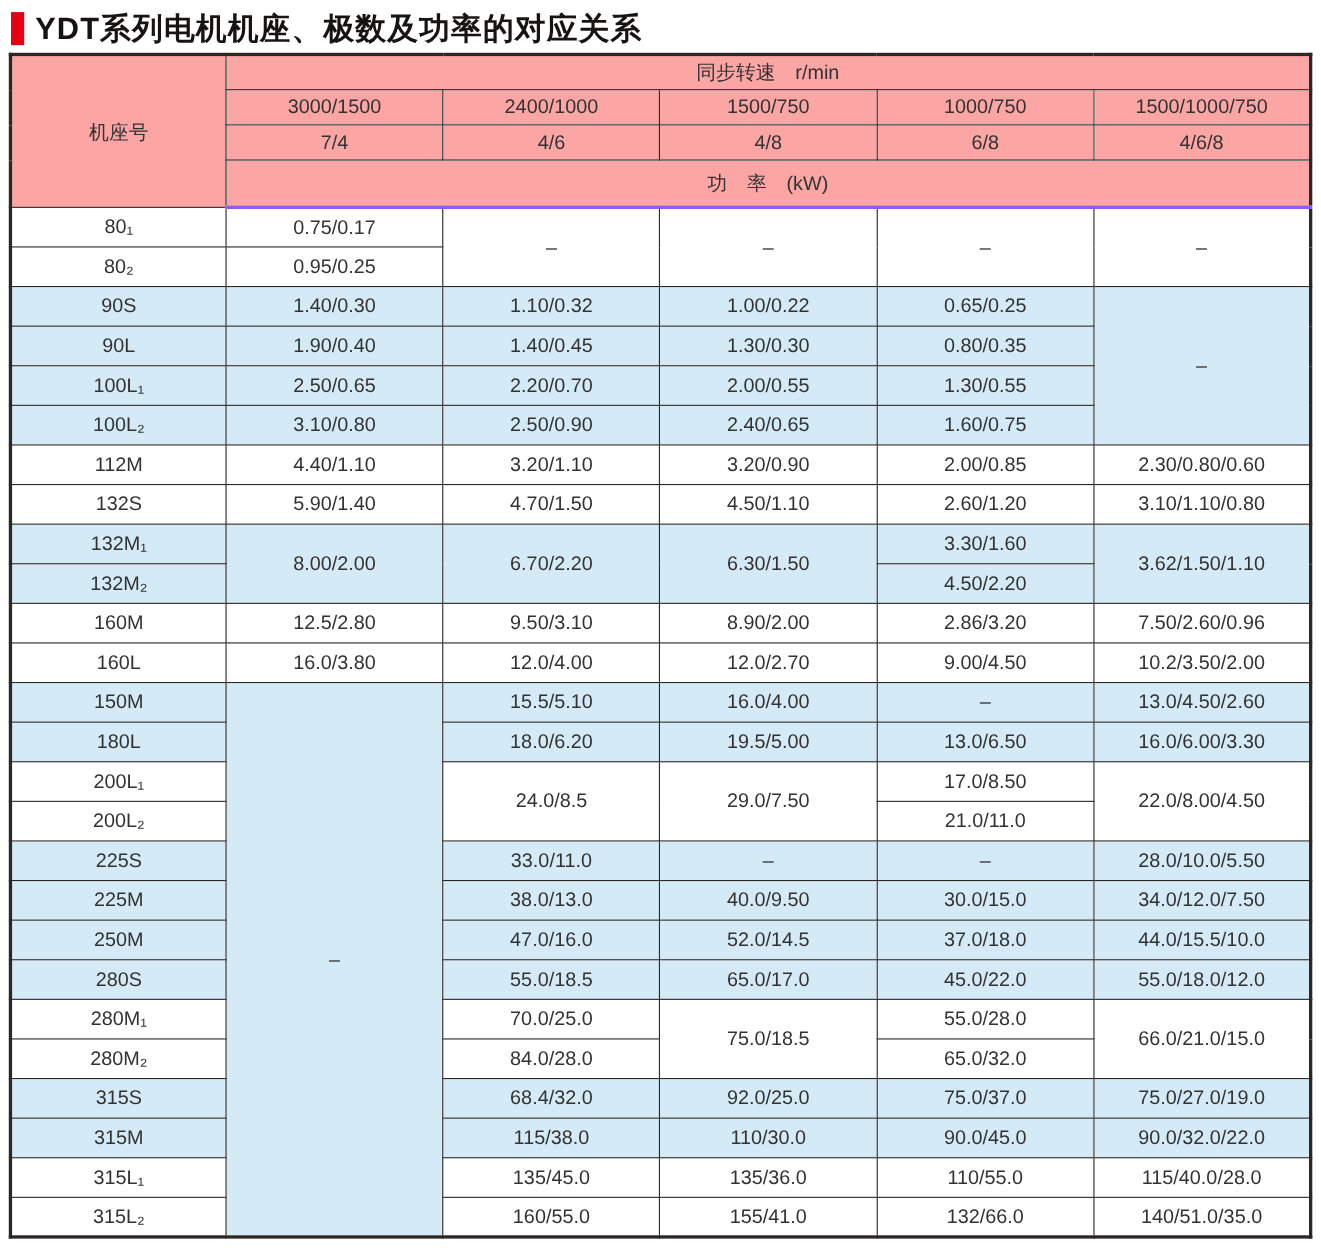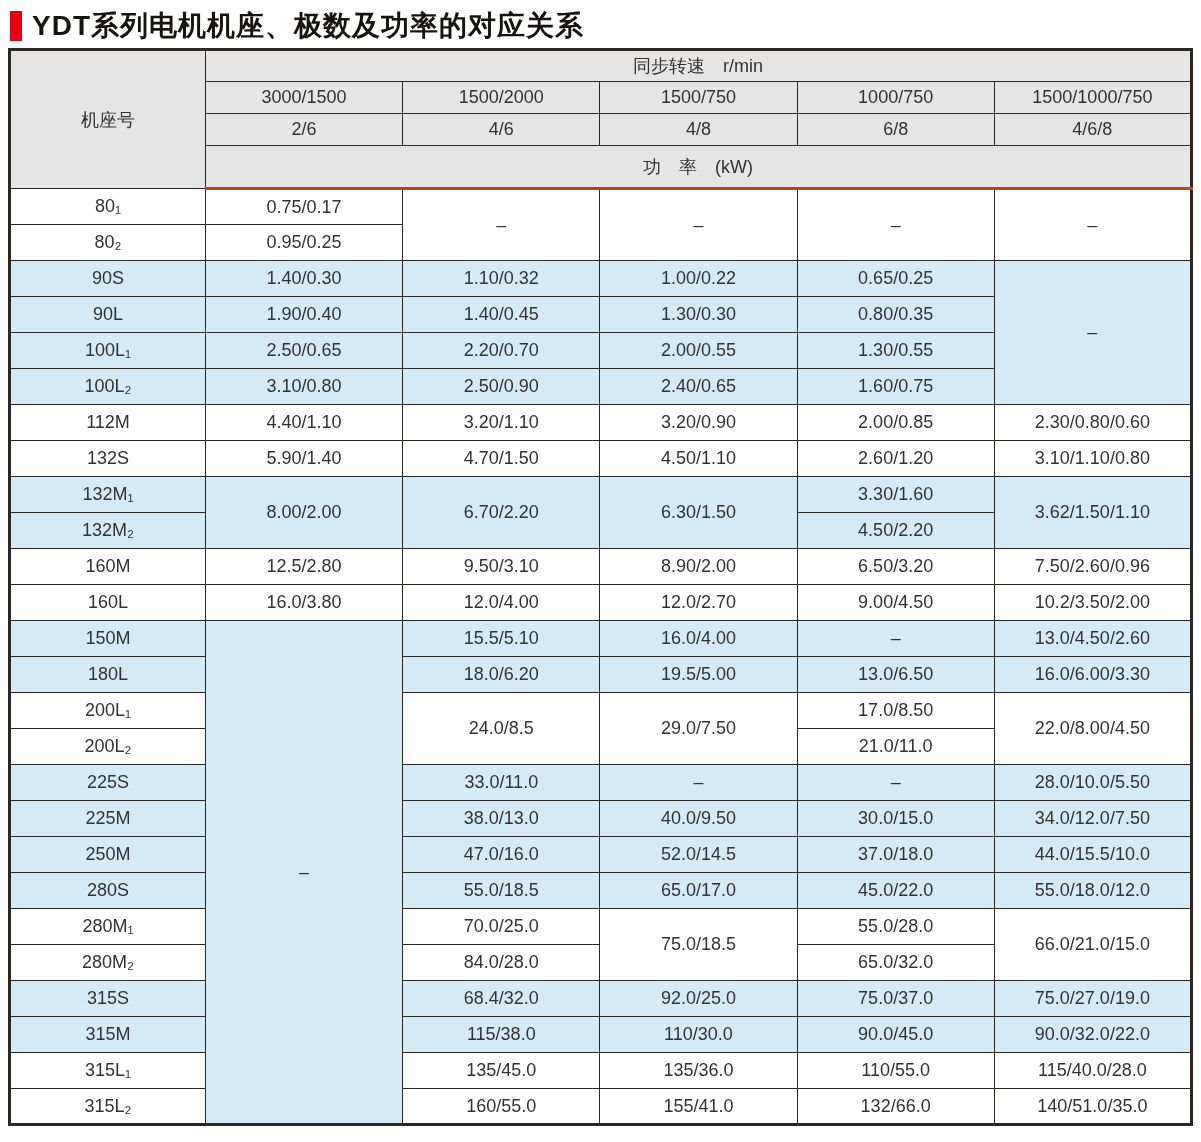--- a/index.html
+++ b/index.html
@@ -50,24 +50,24 @@
     border: 1.5px solid #2a2725;
     text-align: center;
     vertical-align: middle;
     font-size: 18px;
     font-weight: normal;
     color: #323232;
     padding: 0;
     overflow: hidden;
     white-space: nowrap;
   }
-  thead th { background: #e5e5e5; }
+  thead th { background: #fca5a5; }
   thead tr.h-row { height: 32px; }
   thead tr.h-row-power { height: 43px; }
-  thead tr:last-child th { border-bottom: 3px solid #c2410c; }
+  thead tr:last-child th { border-bottom: 3px solid #8b5cf6; }
 
   tbody td { height: 36px; background: #ffffff; }
   tbody tr.blue td { background: #d4ebf7; }
   tbody td.bg-white { background: #ffffff; }
   tbody td.frame { }
 </style>
 </head>
 <body>
 
 <div class="page">
@@ -86,27 +86,27 @@
         <col>
         <col>
     </colgroup>
     <thead>
       <tr class="h-row">
         <th rowspan="4">机座号</th>
         <th colspan="5">同步转速　r/min</th>
       </tr>
       <tr class="h-row">
         <th>3000/1500</th>
-        <th>1500/2000</th>
+        <th>2400/1000</th>
         <th>1500/750</th>
         <th>1000/750</th>
         <th>1500/1000/750</th>
       </tr>
       <tr class="h-row">
-        <th>2/6</th>
+        <th>7/4</th>
         <th>4/6</th>
         <th>4/8</th>
         <th>6/8</th>
         <th>4/6/8</th>
       </tr>
       <tr class="h-row-power">
         <th colspan="5">功　率　(kW)</th>
       </tr>
     </thead>
     <tbody id="table-body">
@@ -177,21 +177,21 @@
         </tr>
         <tr class="blue">
           <td class="frame">132M₂</td>
           <td>4.50/2.20</td>
         </tr>
         <tr class="white">
           <td class="frame">160M</td>
           <td>12.5/2.80</td>
           <td>9.50/3.10</td>
           <td>8.90/2.00</td>
-          <td>6.50/3.20</td>
+          <td>2.86/3.20</td>
           <td>7.50/2.60/0.96</td>
         </tr>
         <tr class="white">
           <td class="frame">160L</td>
           <td>16.0/3.80</td>
           <td>12.0/4.00</td>
           <td>12.0/2.70</td>
           <td>9.00/4.50</td>
           <td>10.2/3.50/2.00</td>
         </tr>

